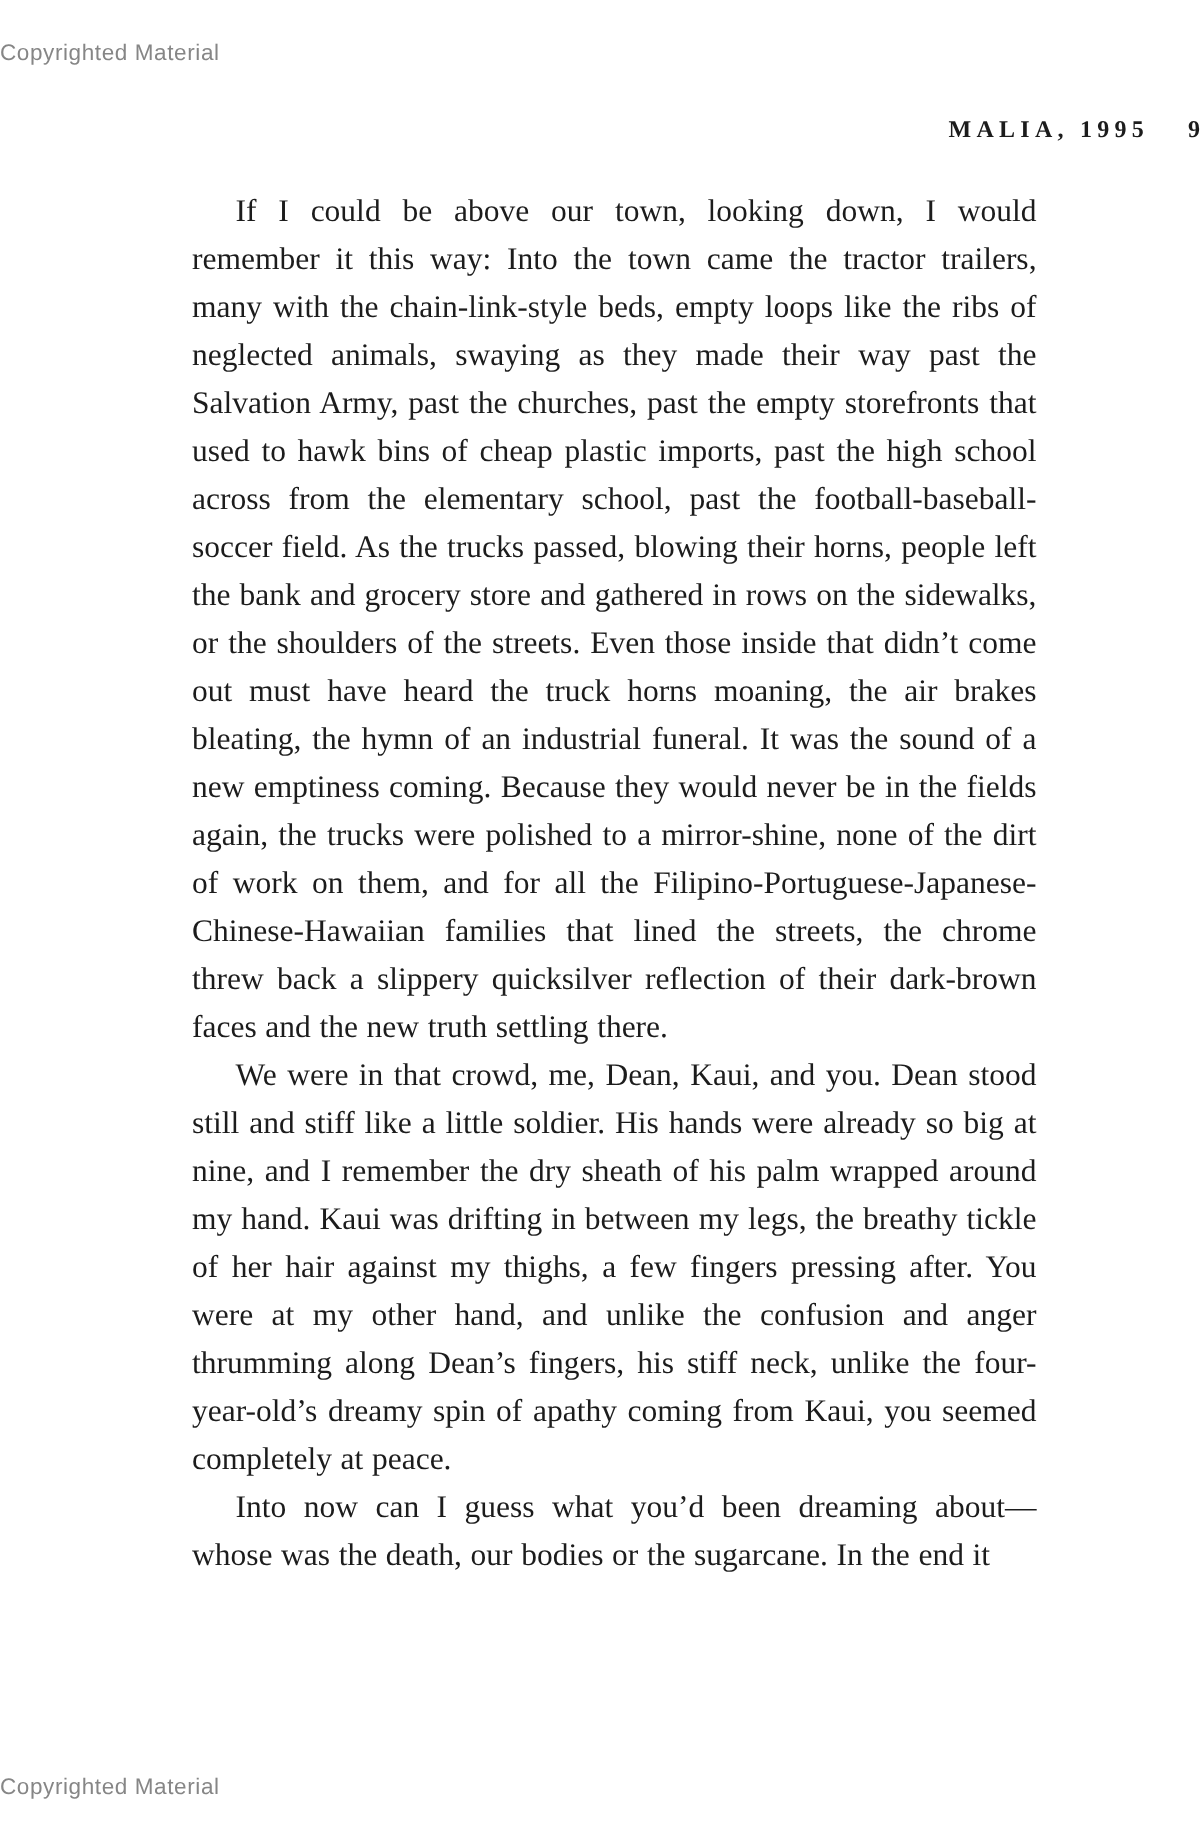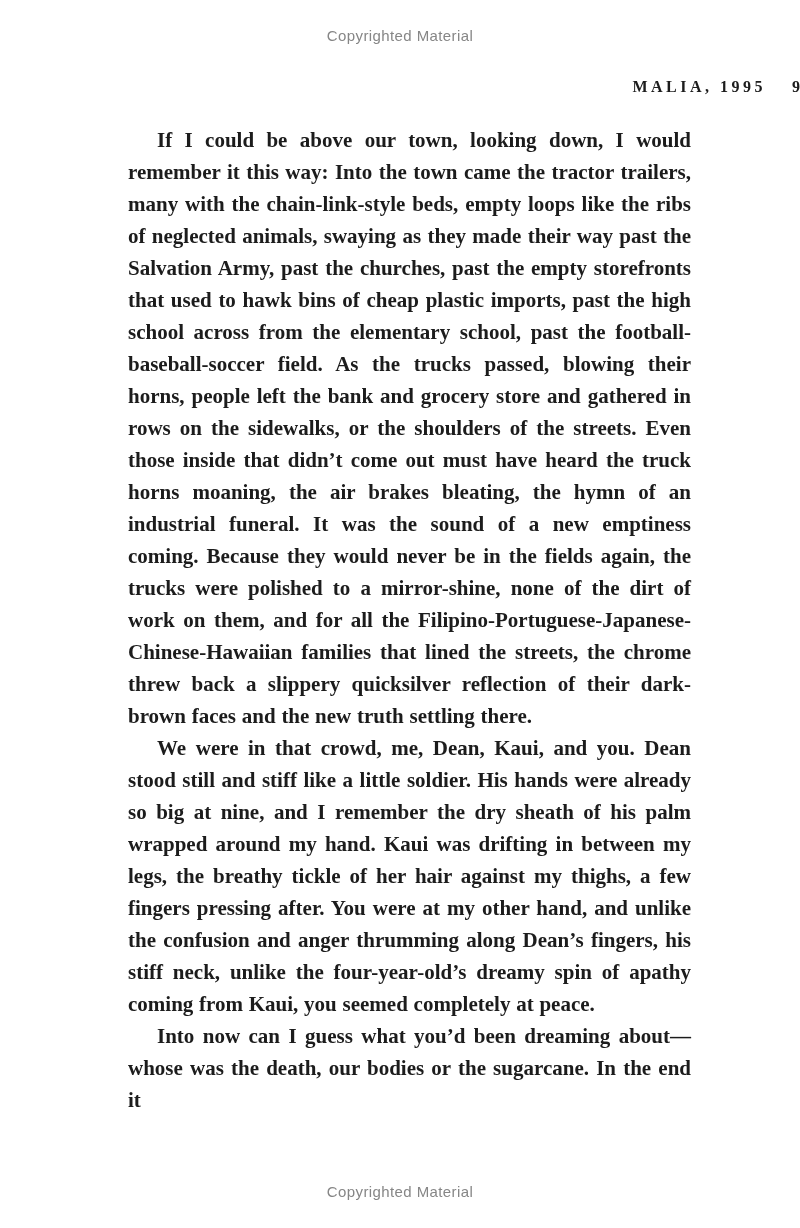--- a/index.html
+++ b/index.html
@@ -12,21 +12,20 @@
     width: 800px;
     height: 1228px;
     background: var(--background, #ffffff);
     overflow: hidden;
     font-family: "Liberation Serif", serif;
   }
   .notice {
     position: absolute;
     left: 0;
     width: 100%;
-    text-align: center;
     font-family: "Liberation Sans", sans-serif;
     font-size: 15px;
     font-weight: 400;
     color: var(--notice-gray, #868686);
     letter-spacing: 0.4px;
   }
   .notice-top { top: 27px; }
   .notice-bottom { top: 1183px; }
   .running-header {
     position: absolute;
@@ -50,21 +49,21 @@
     font-size: 21px;
     line-height: 32px;
     color: var(--text, #1c1c1c);
     text-align: justify;
     word-spacing: 0.5px;
   }
   .para {
     margin: 0;
     padding: 0;
   }
-  .para.indent { text-indent: 29px; font-weight: bold; }
+  .para.indent { text-indent: 29px; }
 </style>
 </head>
 <body>
 
 <div class="page">
 
   <div class="notice notice-top">Copyrighted Material</div>
 
   <div class="running-header">
     <span class="chapter-title">MALIA, 1995</span><span class="page-number">9</span>

